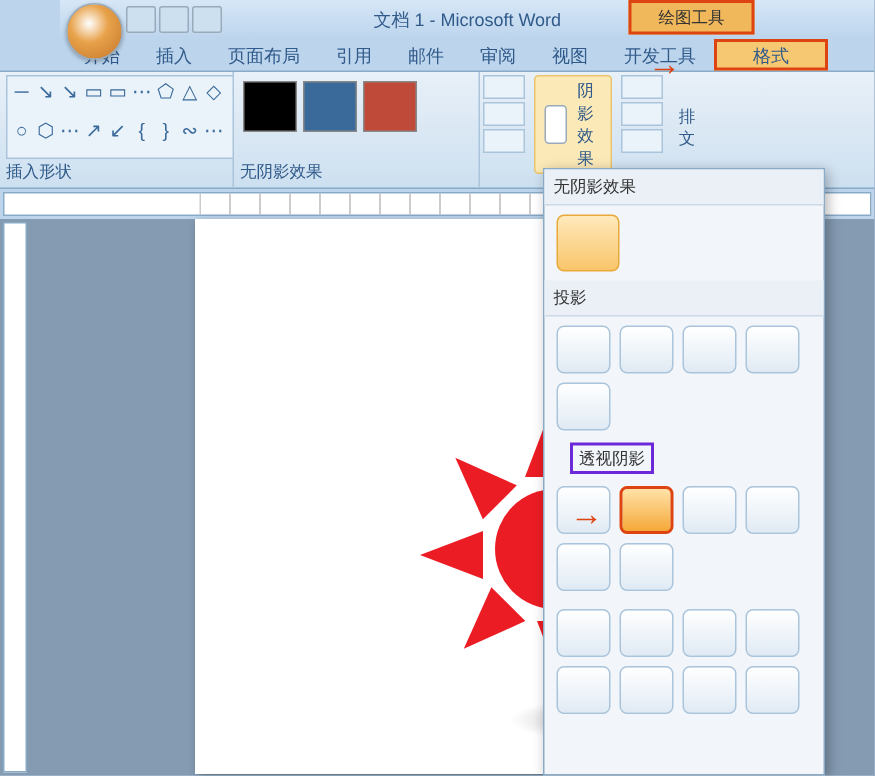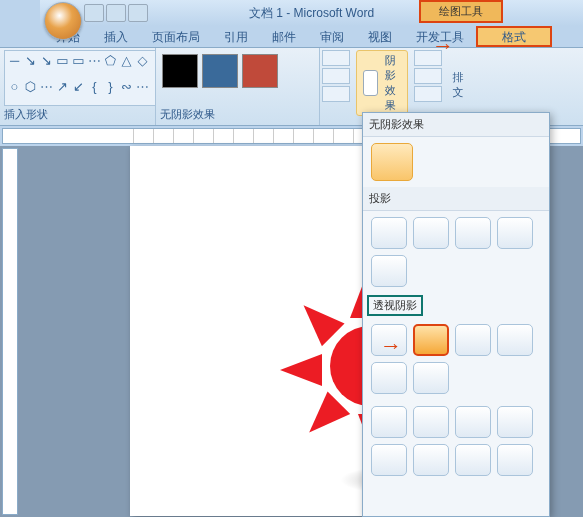--- a/index.html
+++ b/index.html
@@ -49,21 +49,21 @@
 
 
 .sun { position: absolute; left: 150px; top: 130px; width: 180px; height: 180px; }
 .sun-core { position: absolute; left: 50px; top: 50px; width: 80px; height: 80px; background: #ec1c24; border-radius: 50%; }
 .ray { position: absolute; left: 80px; top: 80px; width: 0; height: 0; border-left: 16px solid transparent; border-right: 16px solid transparent; border-bottom: 42px solid #ec1c24; transform-origin: 10px 10px; }
 .sun-shadow { position: absolute; left: 60px; top: 190px; width: 110px; height: 28px; background: radial-gradient(ellipse, rgba(0,0,0,.25), transparent 70%); border-radius: 50%; }
 
 
 .dropdown { position: absolute; left: 362px; top: 112px; width: 188px; height: 405px; background: #f2f6fa; border: 1px solid #8aabc8; box-shadow: 2px 2px 8px rgba(0,0,0,.3); z-index: 100; }
 .dd-section-title { font-size: 11px; padding: 4px 6px; color: #333; background: #eaf0f6; border-bottom: 1px solid #cdd9e6; }
-.dd-section-title.boxed { border: 2px solid #0f766e; display: inline-block; margin: 2px 4px; padding: 1px 4px; background: transparent; }
+.dd-section-title.boxed { border: 2px solid #6d28d9; display: inline-block; margin: 2px 17px; padding: 1px 4px; background: transparent; }
 .dd-grid { display: flex; flex-wrap: wrap; gap: 6px; padding: 6px 8px; }
 .dd-item { width: 36px; height: 32px; background: linear-gradient(#fff, #e0eaf4); border: 1px solid #aac4db; border-radius: 5px; }
 .dd-item.big { width: 42px; height: 38px; }
 .dd-item.sel { background: linear-gradient(#ffe2a8, #f5a838); border: 2px solid #d41; }
 .dd-item.hl { background: linear-gradient(#ffe9bc, #f9c56a); border: 1px solid #e9a83a; }
 
 
 .arrow { position: absolute; color: #d41; font-size: 22px; font-weight: bold; z-index: 200; }
 </style>
 </head>

